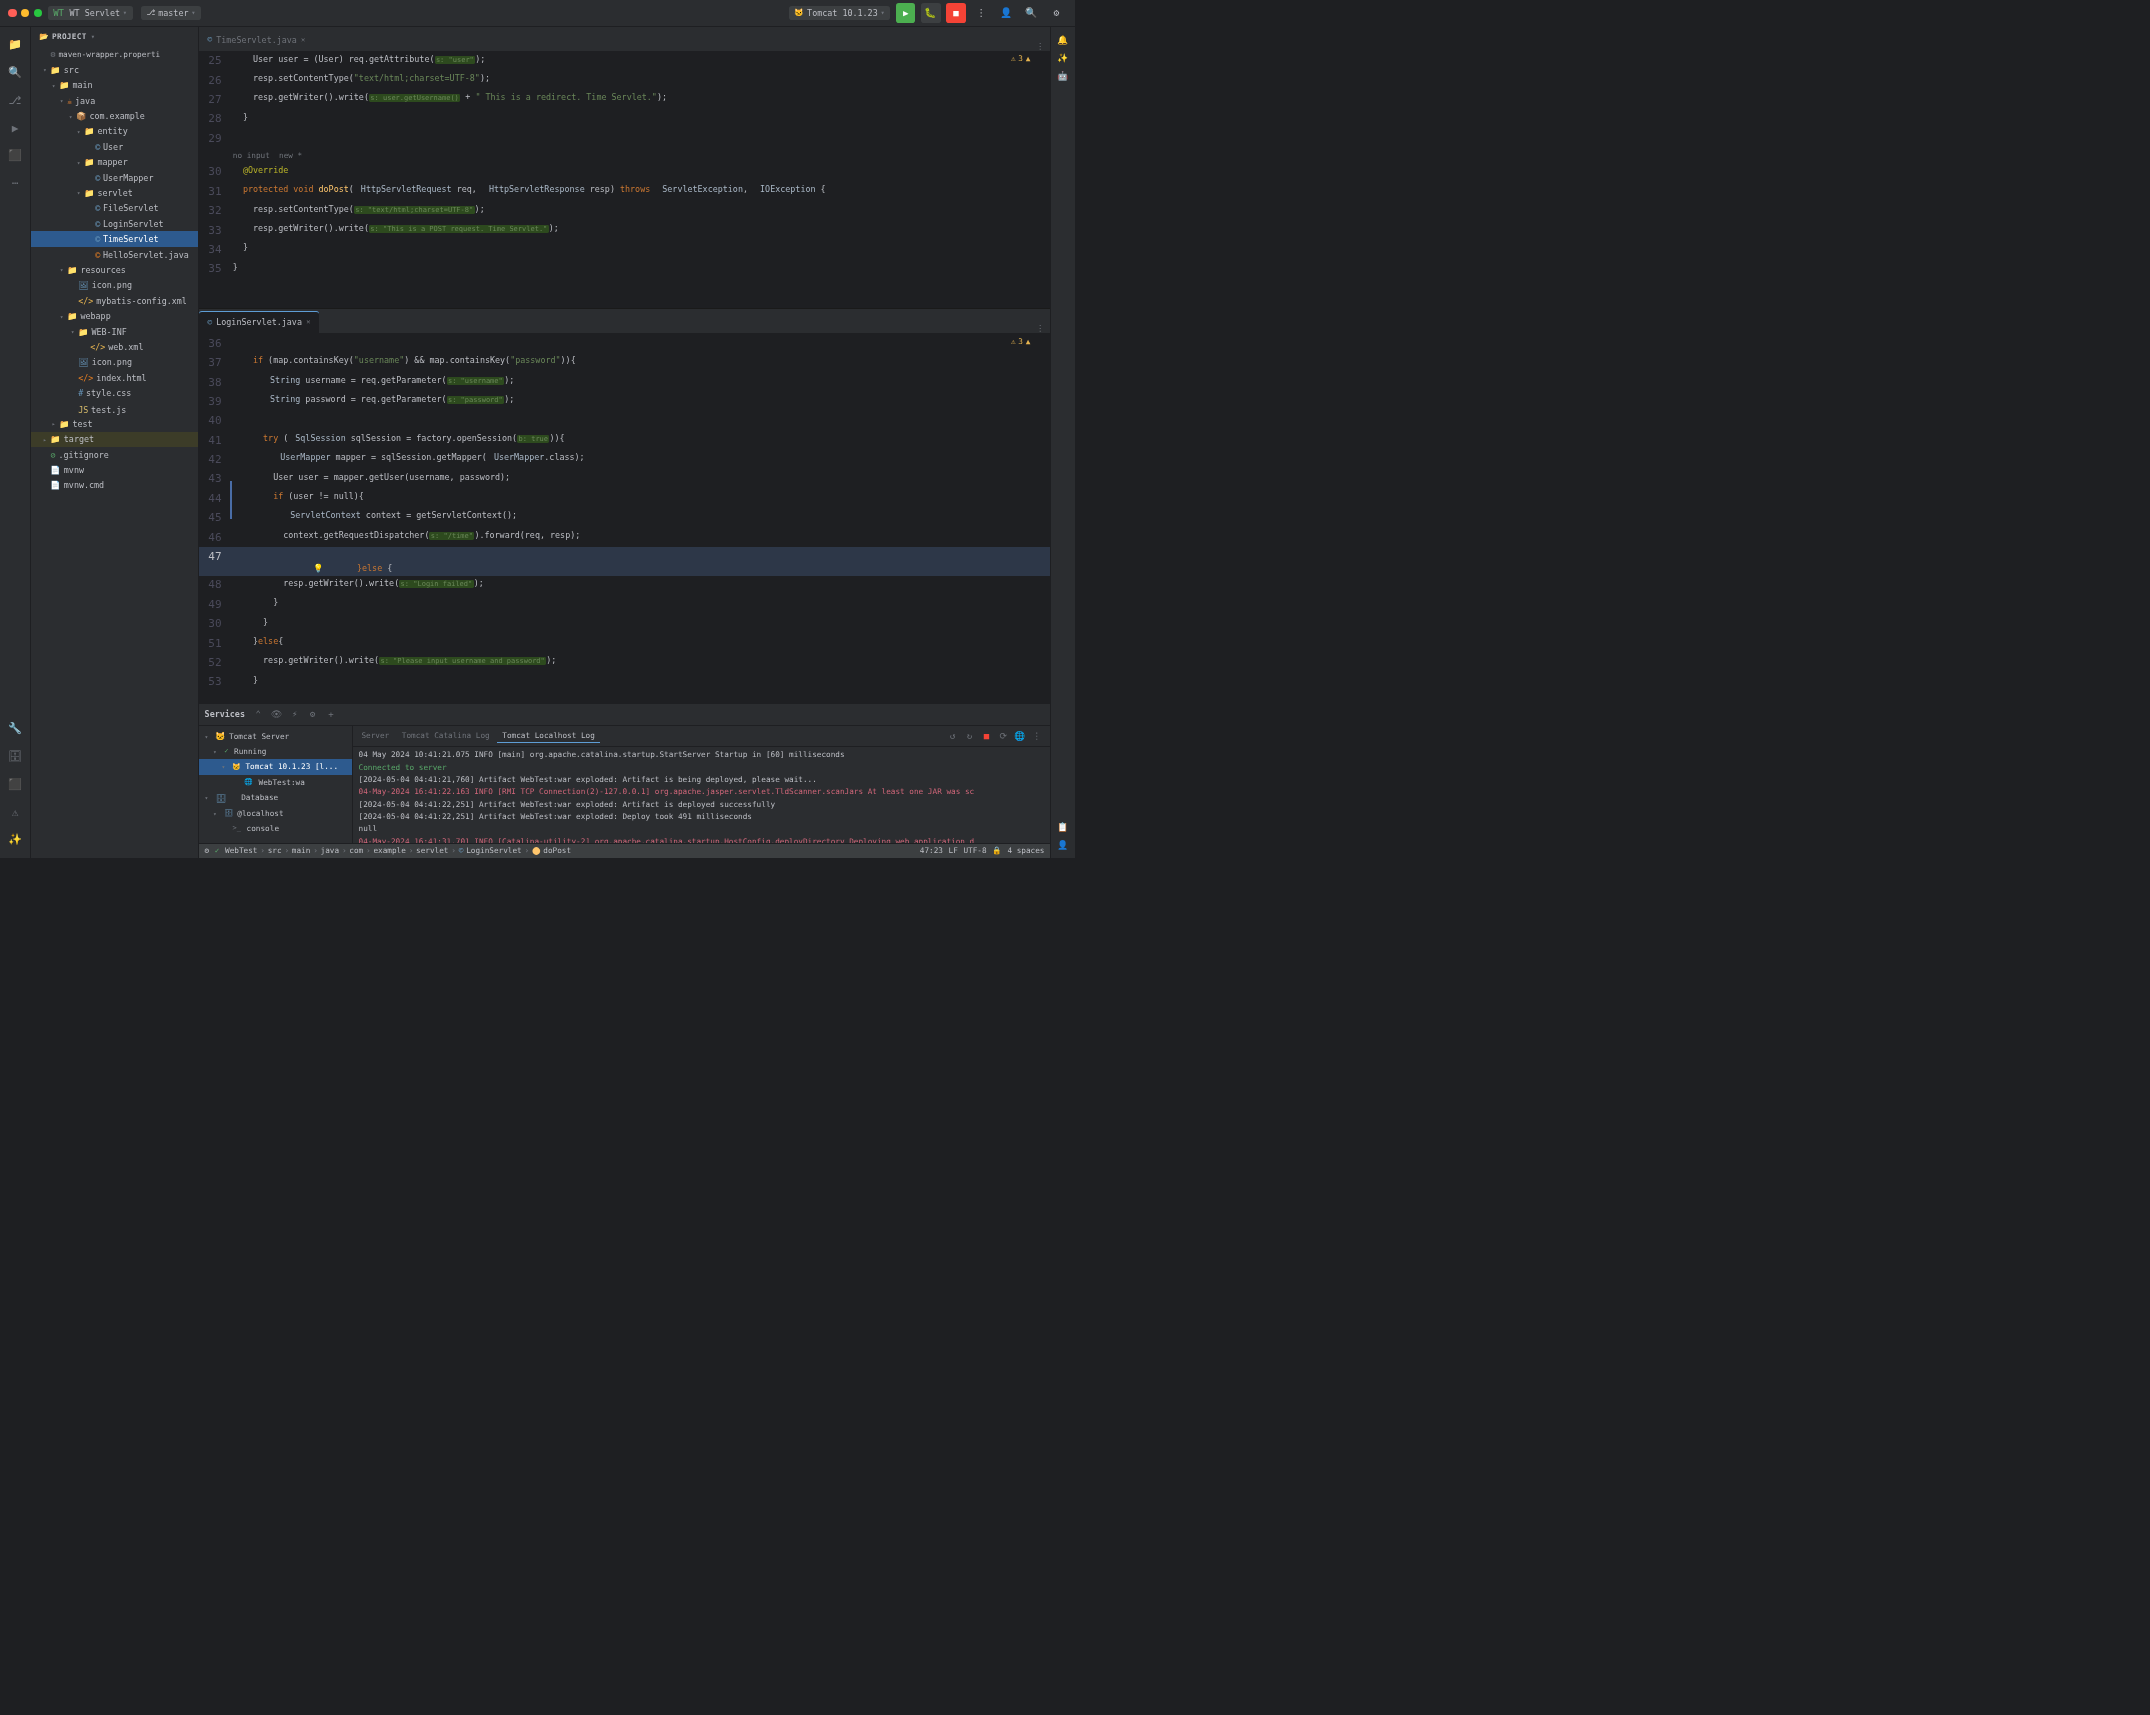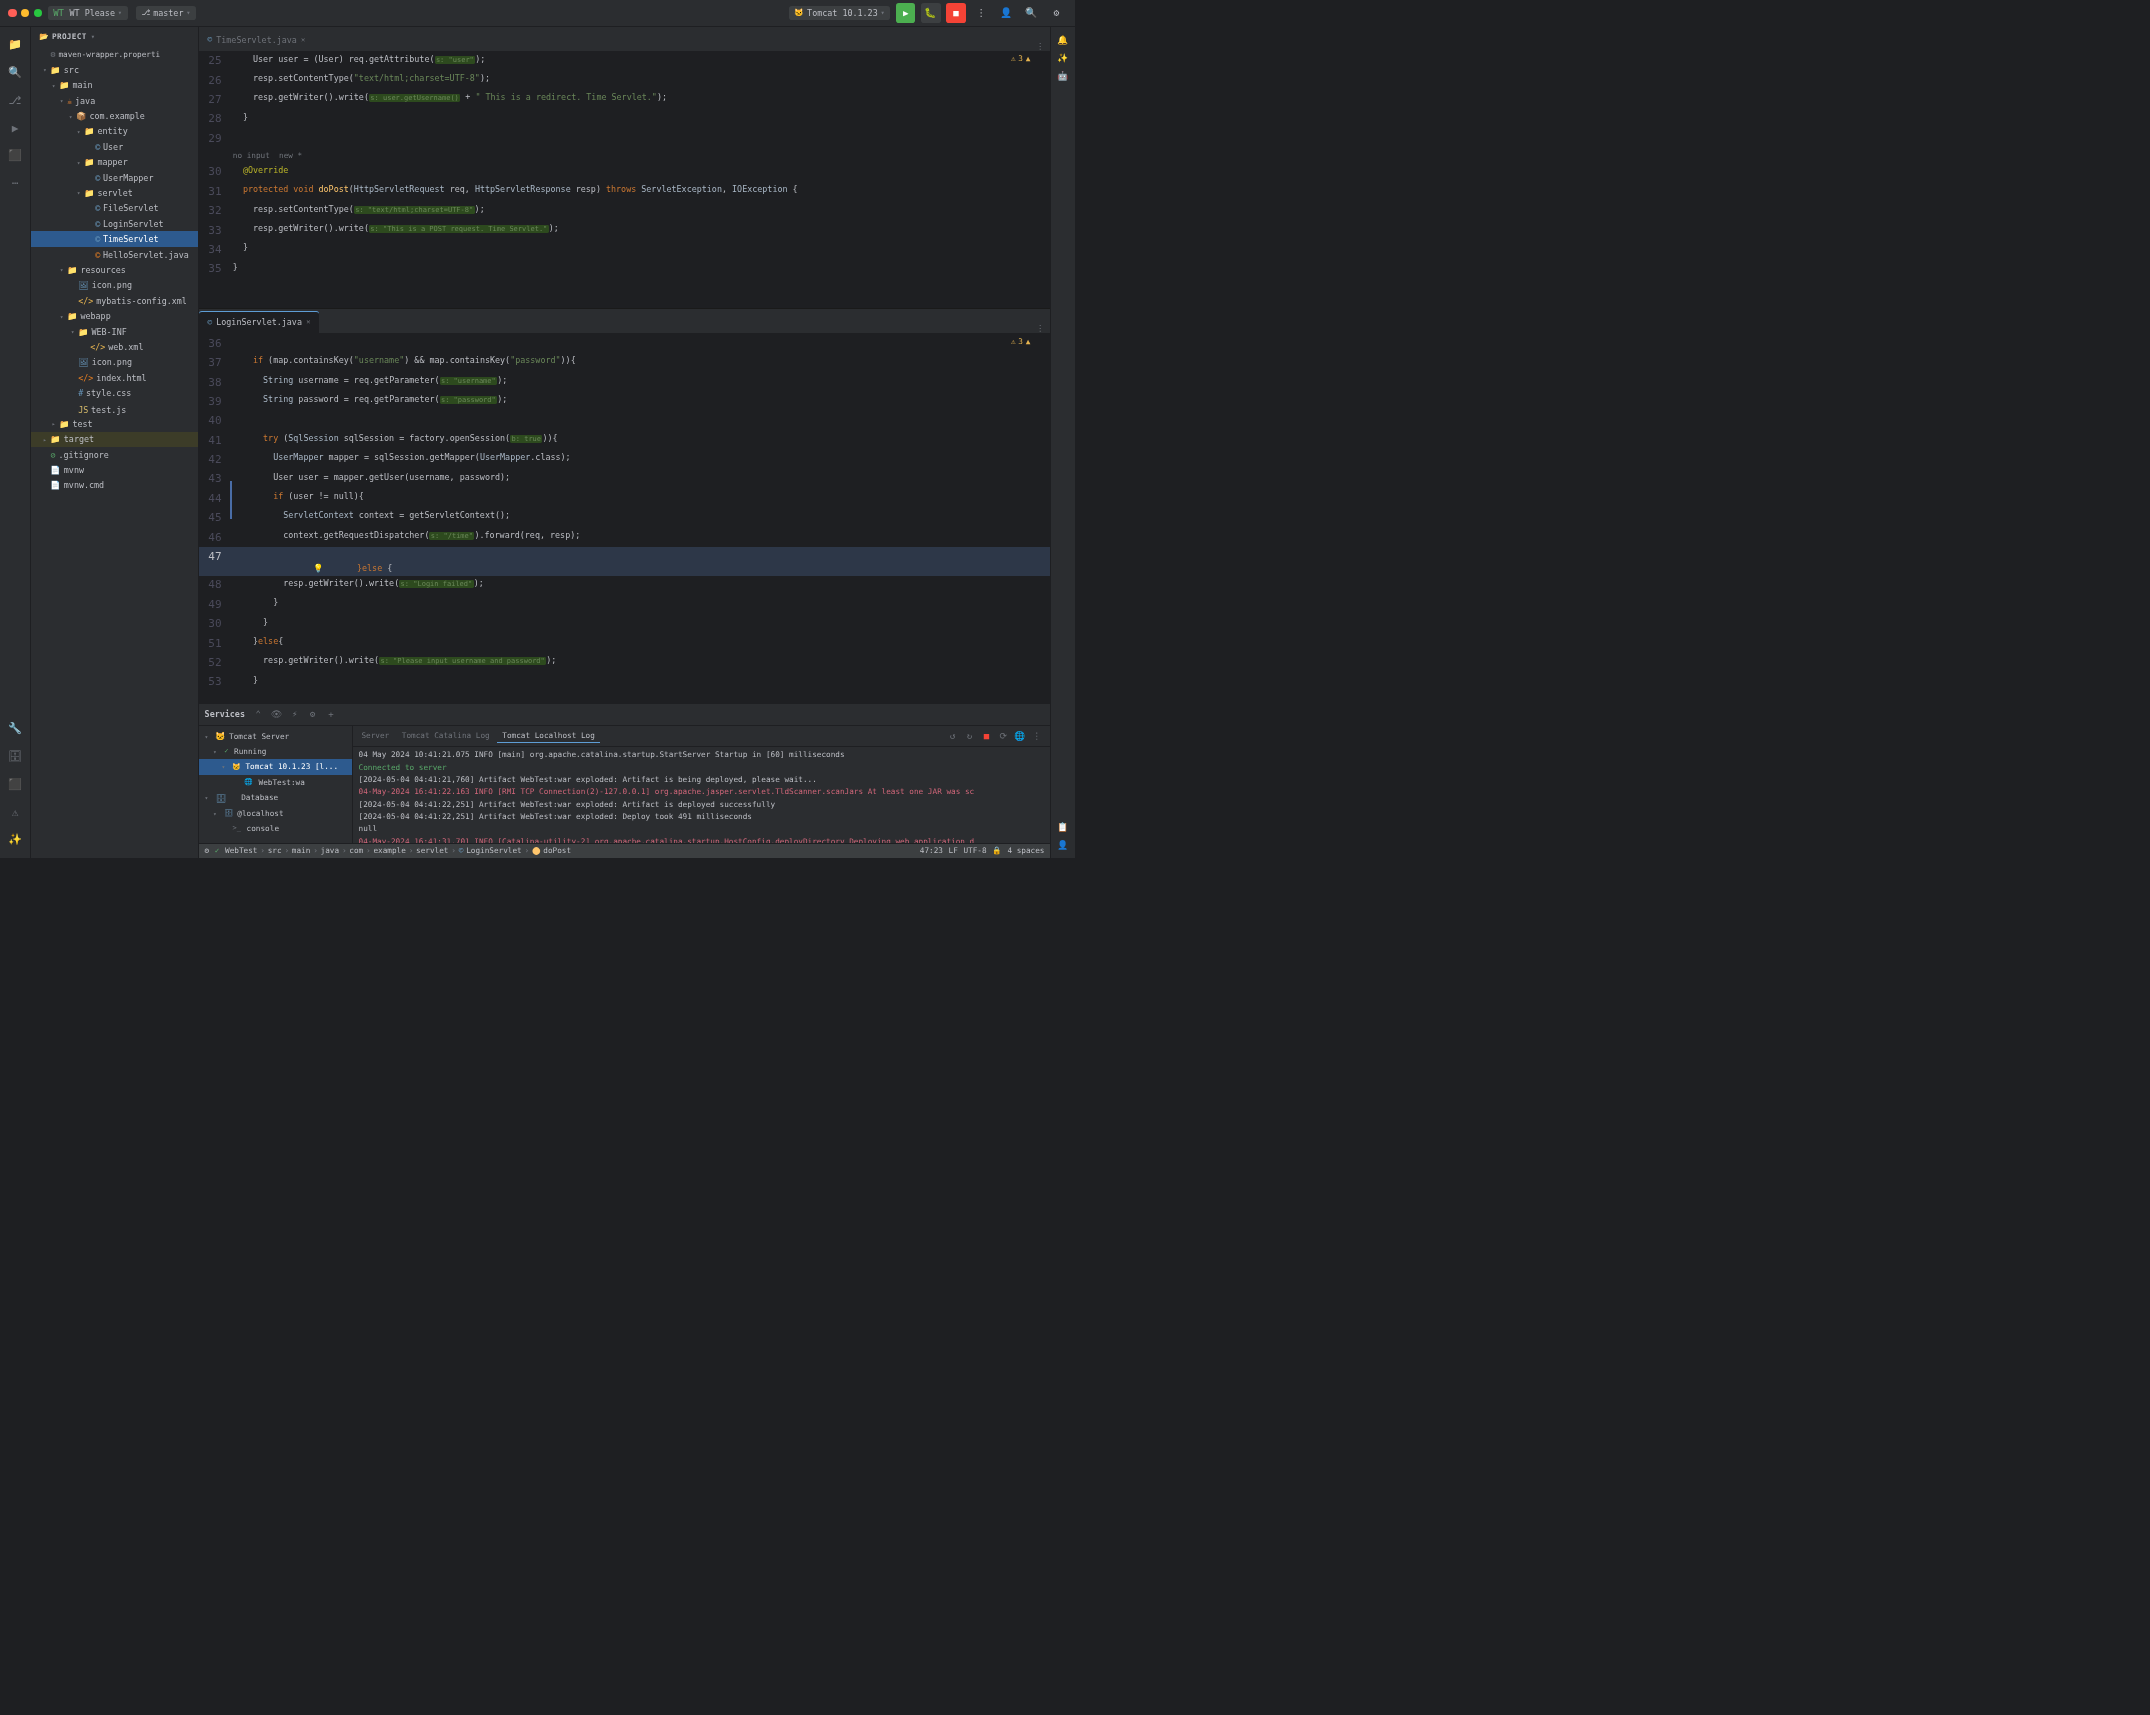--- a/index.html
+++ b/index.html
@@ -186,21 +186,21 @@
     }
     .line-content {
       display: table-cell;
       padding-left: 2.8px;
       white-space: pre;
       font-family: 'Consolas', 'Monaco', monospace;
     }
     .kw { color: #cc7832; }
     .str { color: #6a8759; }
     .fn { color: #ffc66d; }
-    .cls { color: #a9b7c6; }
+    .cls { color: #a9b7c6; margin-left: 7px; }
     .ann { color: #bbb529; }
     .hint-str { background: #2d4a1e; color: #6a8759; padding: 0 1.4px; border-radius: 1.4px; font-size: 7px; }
     .no-usages { color: #6f737a; font-size: 7.7px; }
 
     
     .services-panel {
       height: 140px;
       background: #2b2d30;
       border-top: 0.7px solid #1e1f22;
       display: flex;
@@ -310,21 +310,21 @@
 <body>
 
 <div class="titlebar">
   <div class="titlebar-dots">
     <div class="dot dot-red"></div>
     <div class="dot dot-yellow"></div>
     <div class="dot dot-green"></div>
   </div>
   <div class="titlebar-project">
     <span style="color:#59a869;font-size:9px;">WT</span>
-    <span style="margin-left:2.8px;">WT Please</span>
+    <span style="margin-left:2.8px;">WT Servlet</span>
     <span style="color:#6f737a;font-size:7px;">▾</span>
   </div>
   <div class="titlebar-branch">
     <span style="font-size:7.7px;">⎇</span>
     <span>master</span>
     <span style="color:#6f737a;font-size:7px;">▾</span>
   </div>
   <div class="titlebar-right">
     <div class="titlebar-tomcat">
       <span style="color:#59a869;font-size:7.7px;">🐱</span>

